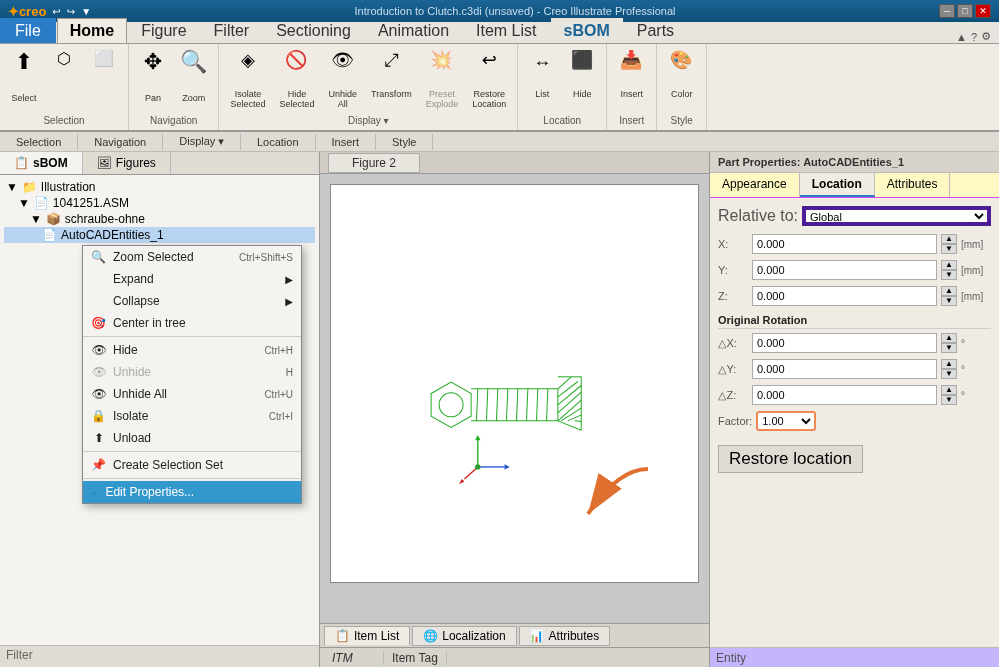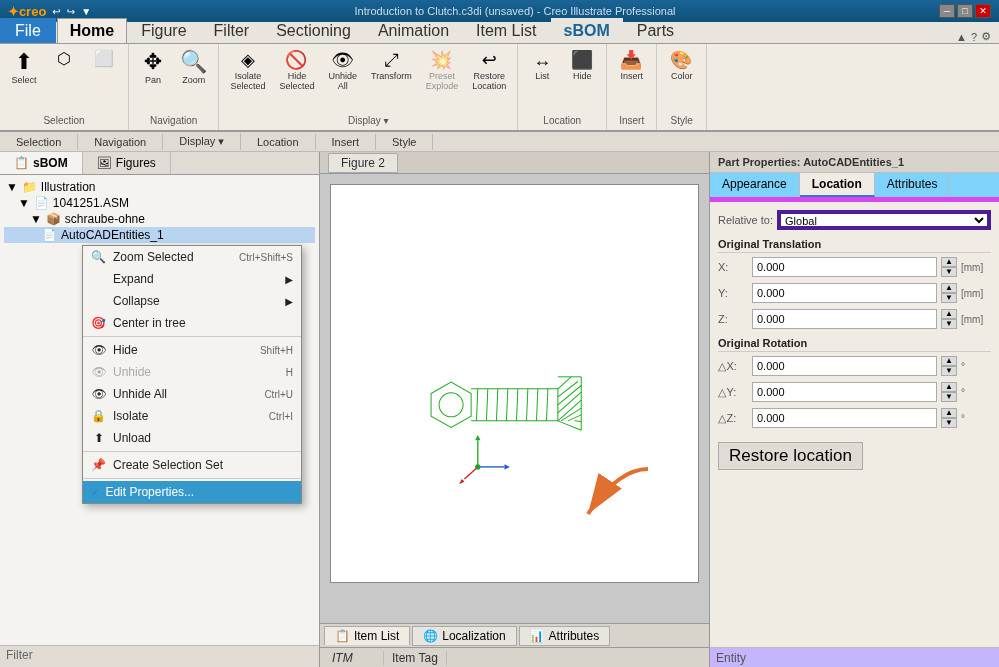--- a/index.html
+++ b/index.html
@@ -78,21 +78,21 @@
       display: flex;
       flex-direction: column;
       align-items: center;
       padding: 2px 4px;
       cursor: pointer;
       border: 1px solid transparent;
       border-radius: 2px;
       min-width: 36px;
     }
     .ribbon-btn .icon { font-size: 22px; line-height: 1; }
-    .ribbon-btn .label { font-size: 9px; text-align: center; color: #333; margin-top: 2px; }
+    .ribbon-btn .label { font-size: 9px; text-align: center; color: #333; margin-top: 20px; }
 
     
     .section-bar {
       height: 20px;
       background: #e0dcd4;
       border-bottom: 1px solid #bbb;
       display: flex;
       align-items: center;
     }
     .section-item {
@@ -256,22 +256,22 @@
     .right-panel-title {
       background: #d8d4cc;
       border-bottom: 1px solid #bbb;
       padding: 4px 8px;
       font-size: 11px;
       font-weight: bold;
       color: #333;
     }
     .prop-tabs {
       display: flex;
-      background: #7dd3fc;
-      border-bottom: 5px solid #d946ef;
+      background: #fef9c3;
+      border-bottom: 1px solid #d946ef;
     }
     .prop-tab {
       padding: 4px 12px;
       font-size: 11px;
       cursor: pointer;
       border-right: 1px solid #bbb;
     }
     .prop-tab.active { background: #f0ece4; font-weight: bold; border-bottom: 2px solid #2a7cc7; }
     .prop-content { padding: 8px; flex: 1; overflow-y: auto; }
     .prop-row {
@@ -297,21 +297,21 @@
       margin: 8px 0 4px;
       border-bottom: 1px solid #ccc;
       padding-bottom: 2px;
     }
     .relative-row {
       display: flex;
       align-items: center;
       margin-bottom: 8px;
       gap: 4px;
     }
-    .relative-label { font-size: 11px; color: #555; }
+    .relative-label { font-size: 16px; color: #555; }
     .relative-select {
       flex: 1;
       height: 20px;
       border: 4px solid #4c1d95;
       font-size: 11px;
       background: white;
     }
     .spinner-btn {
       width: 16px;
       height: 10px;
@@ -556,21 +556,21 @@
           <span class="arrow">▶</span>
         </div>
         <div class="context-item">
           <span class="context-icon">🎯</span>
           <span>Center in tree</span>
         </div>
         <div class="context-separator"></div>
         <div class="context-item">
           <span class="context-icon">👁</span>
           <span>Hide</span>
-          <span class="shortcut">Shift+H</span>
+          <span class="shortcut">Ctrl+H</span>
         </div>
         <div class="context-item disabled">
           <span class="context-icon">👁</span>
           <span>Unhide</span>
           <span class="shortcut">H</span>
         </div>
         <div class="context-item">
           <span class="context-icon">👁</span>
           <span>Unhide All</span>
           <span class="shortcut">Ctrl+U</span>
@@ -597,21 +597,21 @@
       </div>
     </div>
 
     <div class="filter-bar">
       <span>Filter</span>
     </div>
   </div>
 
   <div class="center-panel">
     <div class="figure-tab-bar">
-      <span style="background:#e8e4de;border:1px solid #aaa;padding:2px 12px;border-radius:2px 2px 0 0;">Figure 2</span>
+      <span style="background:#e8e4de;border:1px solid #aaa;padding:2px 23px;border-radius:2px 2px 0 0;">Figure 2</span>
     </div>
     <div class="figure-content">
       <div class="figure-inner">
         
         <svg width="100%" height="100%" viewBox="0 0 550 330">
 
           <rect width="550" height="330" fill="white"></rect>
 
           <g stroke="#22aa22" stroke-width="1.5" fill="none">
 
@@ -713,21 +713,20 @@
     <div class="prop-content">
       
       <div class="relative-row">
         <span class="relative-label">Relative to:</span>
         <select class="relative-select">
           <option>Global</option>
         </select>
       </div>
 
       
-      <div class="prop-section-title">Original Translation</div>
       
       <div class="prop-row">
         <span class="prop-label">X:</span>
         <input class="prop-input" type="text" value="0.000" style="">
         <div class="spinners">
           <div class="spinner-btn">▲</div>
           <div class="spinner-btn">▼</div>
         </div>
         <span class="prop-unit">[mm]</span>
       </div>
@@ -776,20 +775,26 @@
         <input class="prop-input" type="text" value="0.000" style="">
         <div class="spinners">
           <div class="spinner-btn">▲</div>
           <div class="spinner-btn">▼</div>
         </div>
         <span class="prop-unit">°</span>
       </div>
 
       
       
+      <div class="scale-row">
+        <span class="scale-label">Factor:</span>
+        <select class="scale-select">
+          <option>1.00</option>
+        </select>
+      </div>
 
       
       <button class="restore-btn">Restore location</button>
     </div>
 
     <div class="bottom-status">
       <span>Entity</span>
     </div>
   </div>
 

